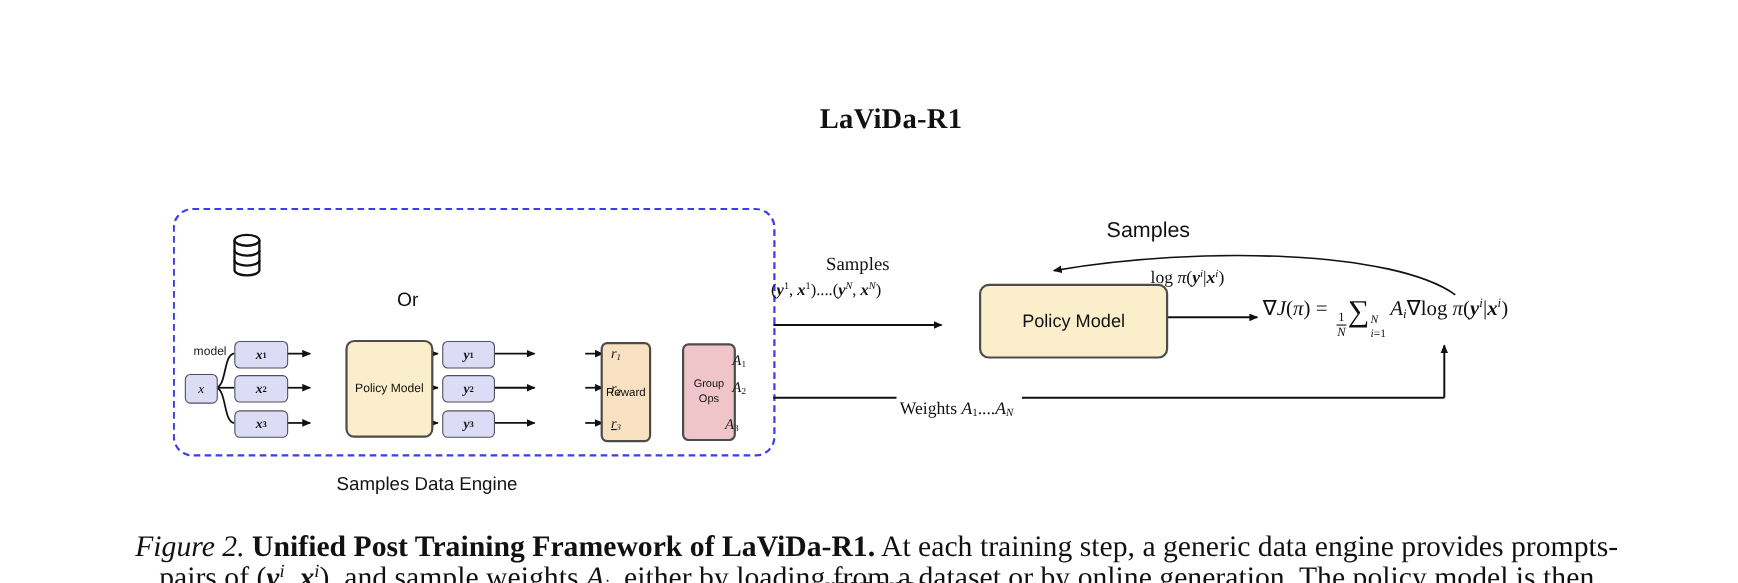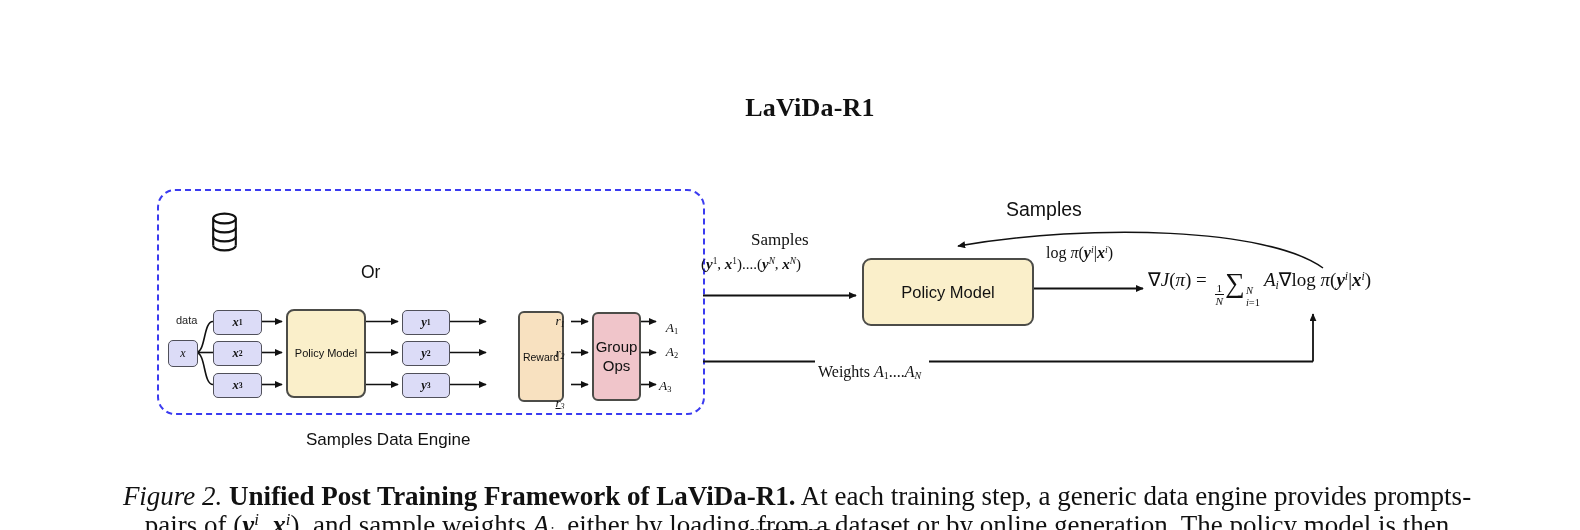--- a/index.html
+++ b/index.html
@@ -20,38 +20,38 @@
 
   #sft-formula{left:272px;top:216px;font-size:22px;white-space:nowrap;}
   #or-label{left:361px;top:262px;font-size:17.5px;}
   #copy-label{left:176px;top:314px;font-size:11px;color:#222;}
   #engine-label{left:306px;top:430px;font-size:17px;color:#111;}
 
   .smallbox{background:#dcdcf7;border:1.5px solid #50505a;border-radius:5px;
     display:flex;align-items:center;justify-content:center;
     font-family:"Liberation Serif",serif;font-weight:bold;font-size:12.5px;}
   .bigbox{border:2px solid #4c4c48;display:flex;align-items:center;justify-content:center;
-    text-align:center;font-family:"Liberation Sans",sans-serif;}
+    text-align:center;font-family:"Liberation Sans",sans-serif;margin-left:28px;}
 
   #x-box{left:168px;top:340px;width:28px;height:25px;font-weight:normal;font-size:12px;}
   #x1{left:213px;top:310px;width:47px;height:23px;}
   #x2{left:213px;top:341px;width:47px;height:23px;}
   #x3{left:213px;top:373px;width:47px;height:23px;}
   #y1{left:402px;top:310px;width:46px;height:23px;}
   #y2{left:402px;top:341px;width:46px;height:23px;}
   #y3{left:402px;top:373px;width:46px;height:23px;}
   #pm-inner{left:286px;top:309px;width:76px;height:85px;background:#faefca;border-radius:8px;
     font-size:11px;line-height:1.25;}
   #reward-box{left:518px;top:311px;width:42px;height:87px;background:#f8e1c0;border-radius:6px;
     font-size:10.5px;}
   #groupops-box{left:592px;top:312px;width:45px;height:85px;background:#f0c5ca;border-radius:6px;
-    font-size:15px;line-height:1.25;}
+    font-size:10px;line-height:1.25;}
 
   .rlbl{width:20px;text-align:center;font-style:italic;font-size:13px;}
-  #r1{left:550px;top:313px;}#r2{left:550px;top:345px;}#r3{left:550px;top:395px;text-decoration:underline;}
+  #r1{left:550px;top:313px;}#r2{left:550px;top:345px;}#r3{left:550px;top:377px;text-decoration:underline;}
   .albl{width:26px;font-size:13.5px;}
   #a1{left:659px;top:320px;text-align:center;}#a2{left:659px;top:344px;text-align:center;}#a3{left:659px;top:378px;}
 
   #samples-label{left:751px;top:230px;font-size:17px;text-align:center;}
   #samples-formula{left:701px;top:256px;font-size:15px;white-space:nowrap;}
   #pm-main{left:862px;top:258px;width:168px;height:64px;background:#faefca;border-radius:9px;
     font-size:16.5px;}
   #update-label{left:1006px;top:198px;font-size:19.5px;}
   #logpi-label{left:1046px;top:244px;font-size:16px;white-space:nowrap;}
   #grad-formula{left:1148px;top:268px;font-size:19px;white-space:nowrap;}
@@ -120,21 +120,21 @@
 
   <svg class="abs" style="left:211px;top:212px;" width="27" height="40" viewBox="0 0 27 40" fill="none" stroke="#111" stroke-width="2.1">
     <ellipse cx="13.5" cy="6.5" rx="11.3" ry="4.9"></ellipse>
     <path d="M2.2,6.5 V33.5 M24.8,6.5 V33.5"></path>
     <path d="M2.2,33.5 a11.3,4.9 0 0 0 22.6,0"></path>
     <path d="M2.2,15.5 a11.3,4.9 0 0 0 22.6,0"></path>
     <path d="M2.2,24.5 a11.3,4.9 0 0 0 22.6,0"></path>
   </svg>
 
   <div class="abs sans" id="or-label">Or</div>
-  <div class="abs sans" id="copy-label">data</div>
+  <div class="abs sans" id="copy-label">model</div>
 
   <div class="abs smallbox" id="x-box">
       <i>x</i>
     </div>
   <div class="abs smallbox" id="x1">
       <i>x</i>
       <sup>1</sup>
     </div>
   <div class="abs smallbox" id="x2">
       <i>x</i>

